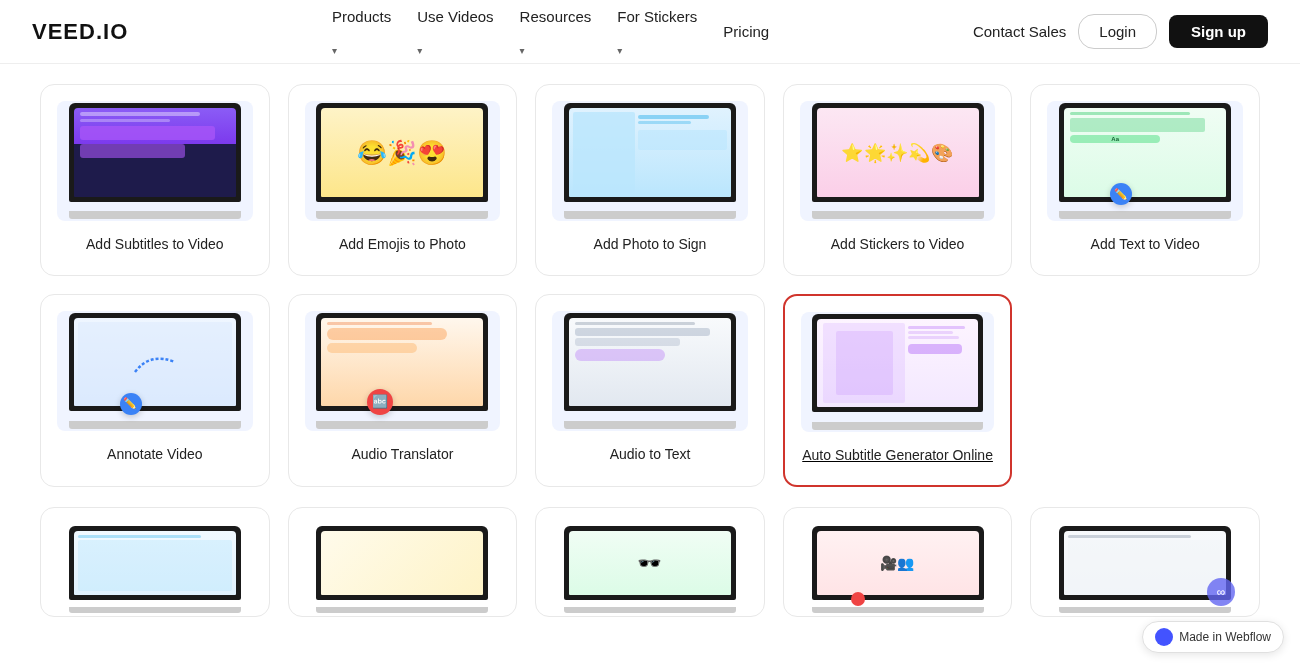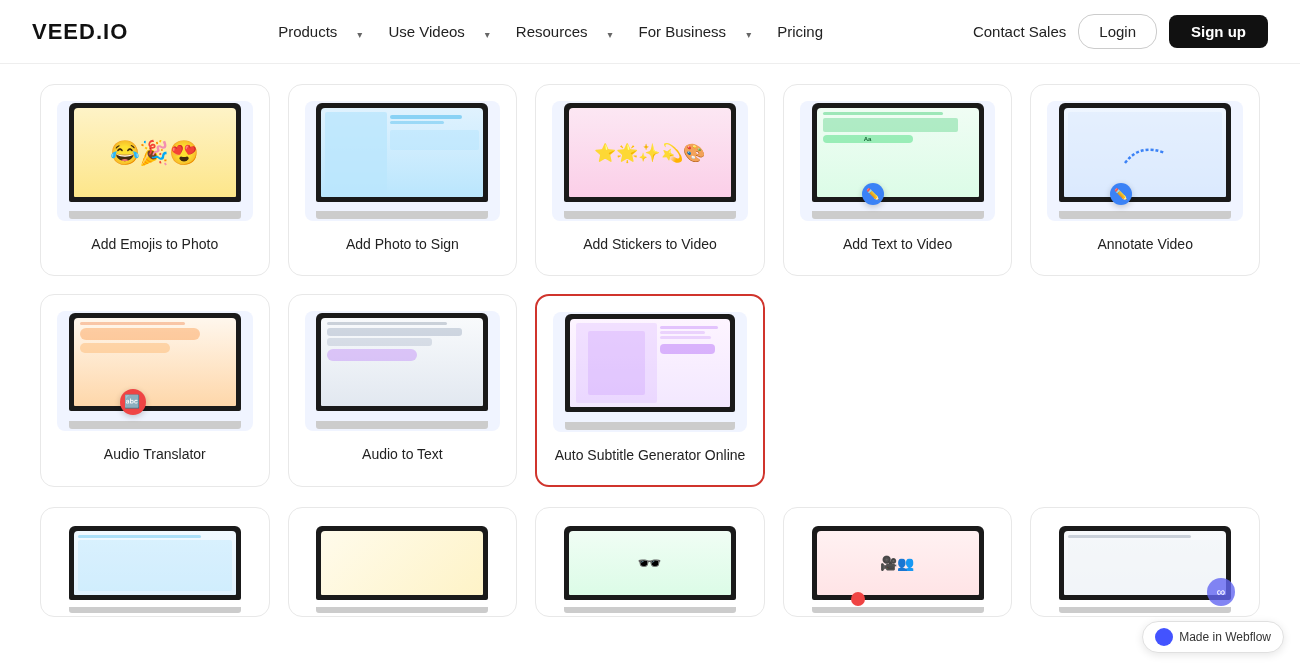--- a/index.html
+++ b/index.html
@@ -7,23 +7,23 @@
 
     
     nav {
       display: flex; align-items: center; justify-content: space-between;
       padding: 0 32px; height: 64px; border-bottom: 1px solid #eee;
       position: sticky; top: 0; background: #fff; z-index: 100;
     }
     .nav-logo { font-weight: 900; font-size: 22px; letter-spacing: 1px; color: #111; }
     .nav-links { display: flex; align-items: center; gap: 6px; }
     .nav-link {
-      display: flex; align-items: flex-end; gap: 20px;
+      display: flex; align-items: flex-start; gap: 20px;
       padding: 8px 10px; font-size: 15px; color: #222;
-      cursor: pointer; border-radius: 6px; border: none; background: none;
+      cursor: pointer; border-radius: 6px; border: none; background: none; flex-direction: column;
     }
     .chevron { font-size: 10px; color: #666; }
     .nav-right { display: flex; align-items: center; gap: 12px; }
     .contact-sales { font-size: 15px; color: #222; cursor: pointer; text-align: right; }
     .btn-login {
       padding: 8px 20px; border: 1.5px solid #ccc; border-radius: 16px;
       font-size: 15px; background: #fff; cursor: pointer; color: #222;
     }
     .btn-signup {
       padding: 8px 22px; border-radius: 8px; font-size: 15px; font-weight: 600;
@@ -39,21 +39,21 @@
     }
     .card {
       background: #fff;
       border: 1px solid #e8e8e8;
       border-radius: 14px;
       padding: 16px 16px 20px;
       display: flex; flex-direction: column; align-items: center;
       cursor: pointer;
       transition: box-shadow 0.15s;
     }
-    .card.highlighted { border: 2.5px solid #d0342c; }
+    .card.highlighted { border: 2.5px solid #d0342c; text-decoration: underline; }
     .card-thumb {
       width: 100%; height: 120px;
       background: #f0f4ff;
       border-radius: 8px;
       margin-bottom: 14px;
       overflow: hidden;
       display: flex; align-items: center; justify-content: center;
       position: relative;
     }
     .card-label {
@@ -136,36 +136,54 @@
     </button>
     <button class="nav-link">
       <span>Use Videos</span>
       <span class="chevron">▾</span>
     </button>
     <button class="nav-link">
       <span>Resources</span>
       <span class="chevron">▾</span>
     </button>
     <button class="nav-link">
-      <span>For Business</span>
+      <span>For Stickers</span>
       <span class="chevron">▾</span>
     </button>
     <button class="nav-link">
       <span>Pricing</span>
     </button>
   </div>
   <div class="nav-right">
     <span class="contact-sales">Contact Sales</span>
     <button class="btn-login">Login</button>
     <button class="btn-signup">Sign up</button>
   </div>
 </nav>
 
 <div class="grid-container">
 
+  <div class="card">
+    <div class="card-thumb">
+      <div style="width:100%;height:100%;position:relative;">
+        <div class="laptop-frame" style="width:88%;height:82%;top:2%;left:6%;">
+          <div class="laptop-screen mockup-subtitles" style="width:calc(100%-6px);height:calc(100%-6px);">
+            <div style="padding:4px 6px;">
+              <div style="height:4px;background:rgba(255,255,255,0.4);border-radius:2px;margin-bottom:3px;width:80%"></div>
+              <div style="height:3px;background:rgba(255,255,255,0.3);border-radius:2px;margin-bottom:2px;width:60%"></div>
+              <div style="height:14px;background:rgba(168,85,247,0.8);border-radius:3px;margin:4px 0;width:90%"></div>
+              <div style="height:14px;background:rgba(168,85,247,0.6);border-radius:3px;width:70%"></div>
+            </div>
+          </div>
+        </div>
+        <div class="laptop-base" style="width:88%;height:8px;background:#ccc;position:absolute;bottom:2px;left:6%;border-radius:0 0 3px 3px;"></div>
+      </div>
+    </div>
+    <span class="card-label">Add Subtitles to Video</span>
+  </div>
 
 
   <div class="card">
     <div class="card-thumb">
       <div style="width:100%;height:100%;position:relative;">
         <div class="laptop-frame" style="width:88%;height:82%;top:2%;left:6%;">
           <div class="laptop-screen mockup-emoji" style="display:flex;align-items:center;justify-content:center;font-size:24px;">
             😂🎉😍
           </div>
         </div>

